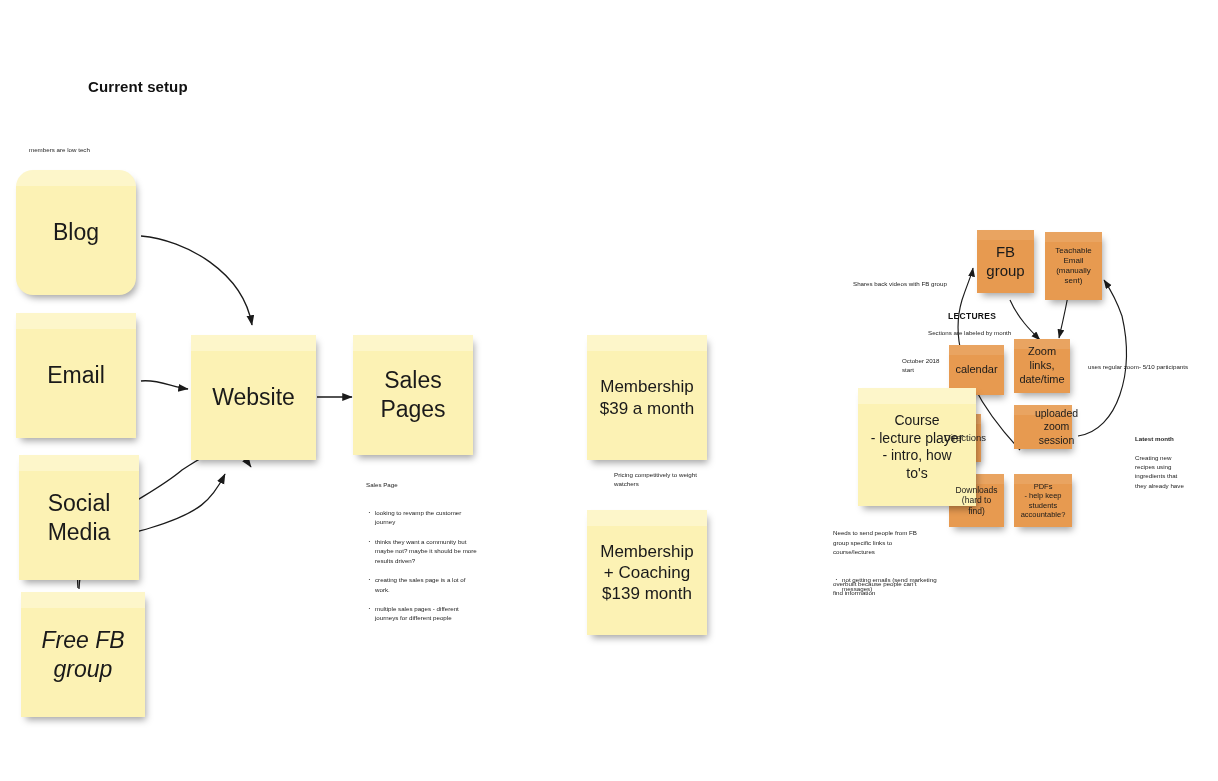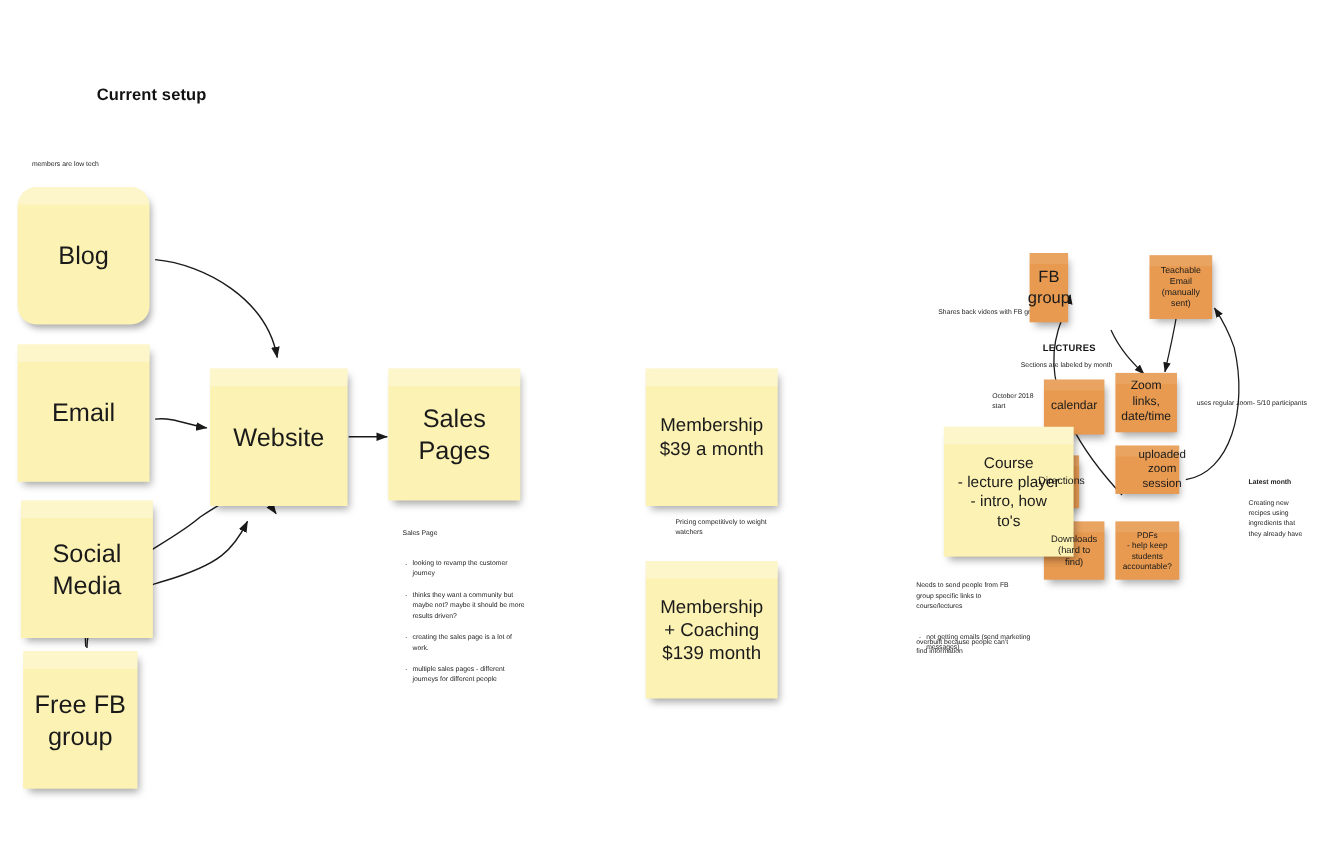--- a/index.html
+++ b/index.html
@@ -110,21 +110,21 @@
 
   <div class="note yellow" style="left:16px;top:313px;width:120px;height:125px;font-size:23px;">
     <span>Email</span>
   </div>
 
   <div class="note yellow" style="left:19px;top:455px;width:120px;height:125px;font-size:23px;">
     <span>Social
 Media</span>
   </div>
 
-  <div class="note yellow" style="left:21px;top:592px;width:104px;height:125px;font-size:23px;">
+  <div class="note yellow" style="left:21px;top:592px;width:124px;height:125px;font-size:23px;font-style:italic;">
     <span>Free FB
 group</span>
   </div>
 
   <div class="note yellow" style="left:191px;top:335px;width:125px;height:125px;font-size:23px;">
     <span>Website</span>
   </div>
 
   <div class="note yellow" style="left:353px;top:335px;width:120px;height:120px;font-size:23px;">
     <span>Sales
@@ -150,26 +150,26 @@
 watchers</div>
 
   <div class="note yellow" style="left:587px;top:510px;width:120px;height:125px;font-size:17px;">
     <span>Membership
 + Coaching
 $139 month</span>
   </div>
 
   <div class="anno" style="left:853px;top:279px;width:130px;">Shares back videos with FB group</div>
 
-  <div class="note orange" style="left:936px;top:230px;width:35px;height:63px;font-size:15px;">
+  <div class="note orange" style="left:977px;top:230px;width:57px;height:63px;font-size:15px;">
     <span>FB
 group</span>
   </div>
 
-  <div class="note orange" style="left:1045px;top:232px;width:57px;height:58px;font-size:8px;">
+  <div class="note orange" style="left:1045px;top:232px;width:57px;height:68px;font-size:8px;">
     <span>Teachable
 Email
 (manually
 sent)</span>
   </div>
 
   <div class="section-label" style="left:948px;top:311px;">LECTURES</div>
 
   <div class="anno" style="left:928px;top:328px;width:130px;">Sections are labeled by month</div>
 

